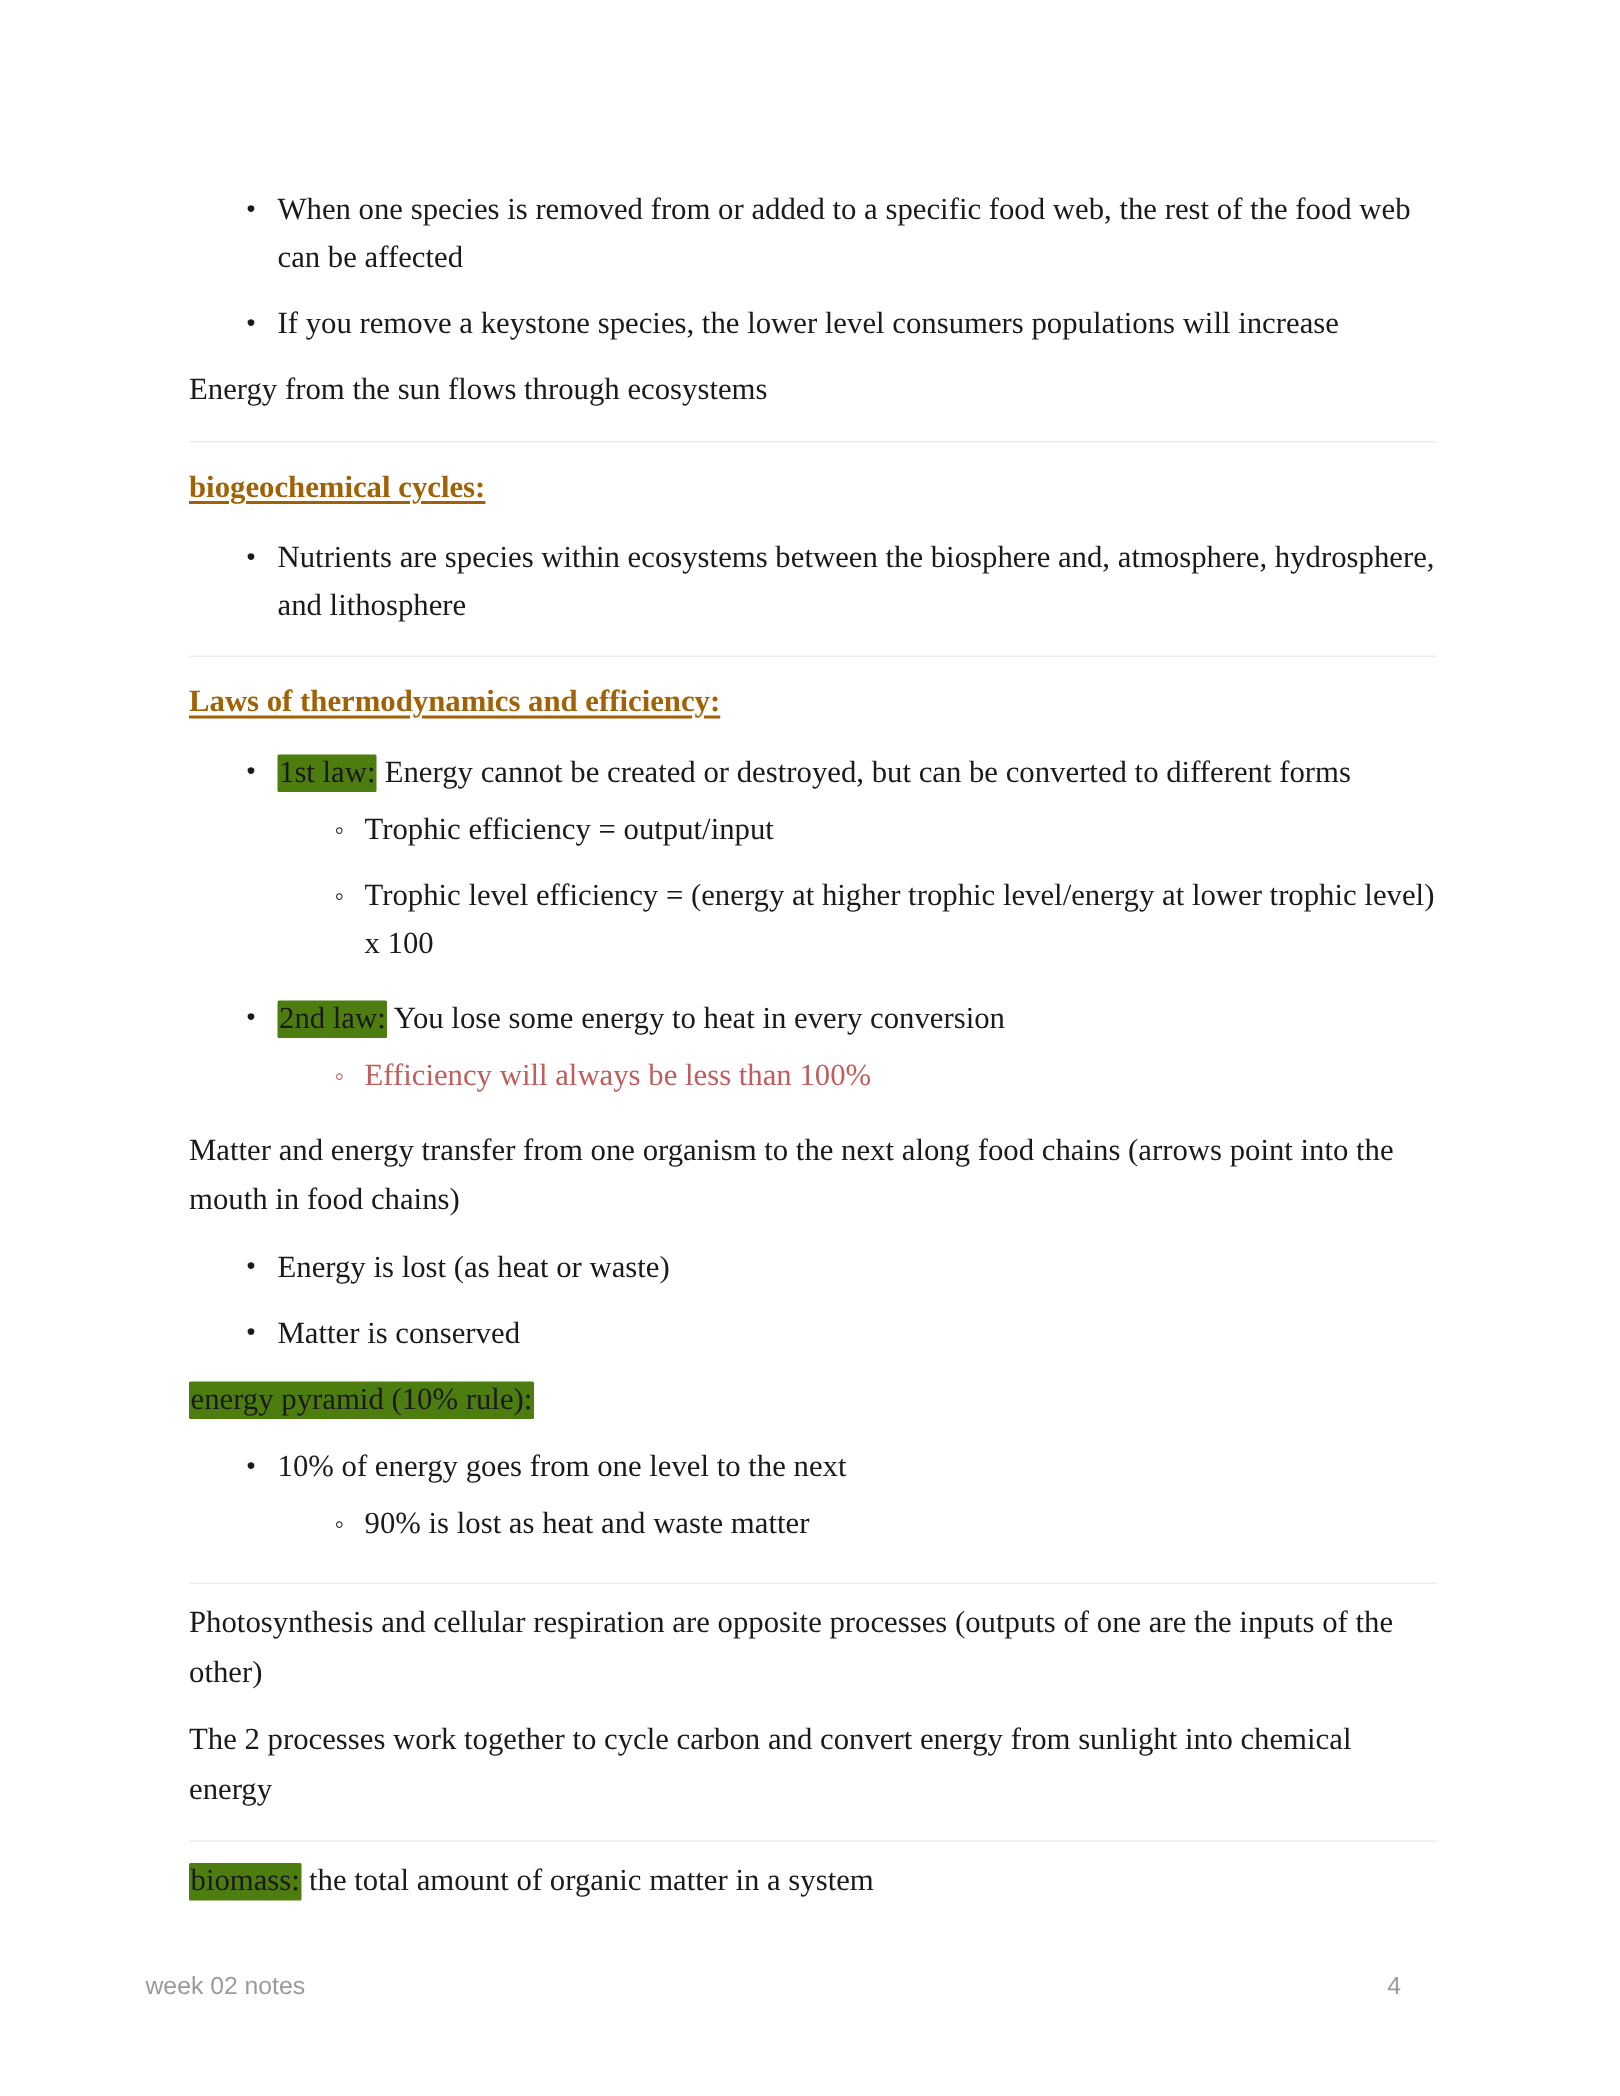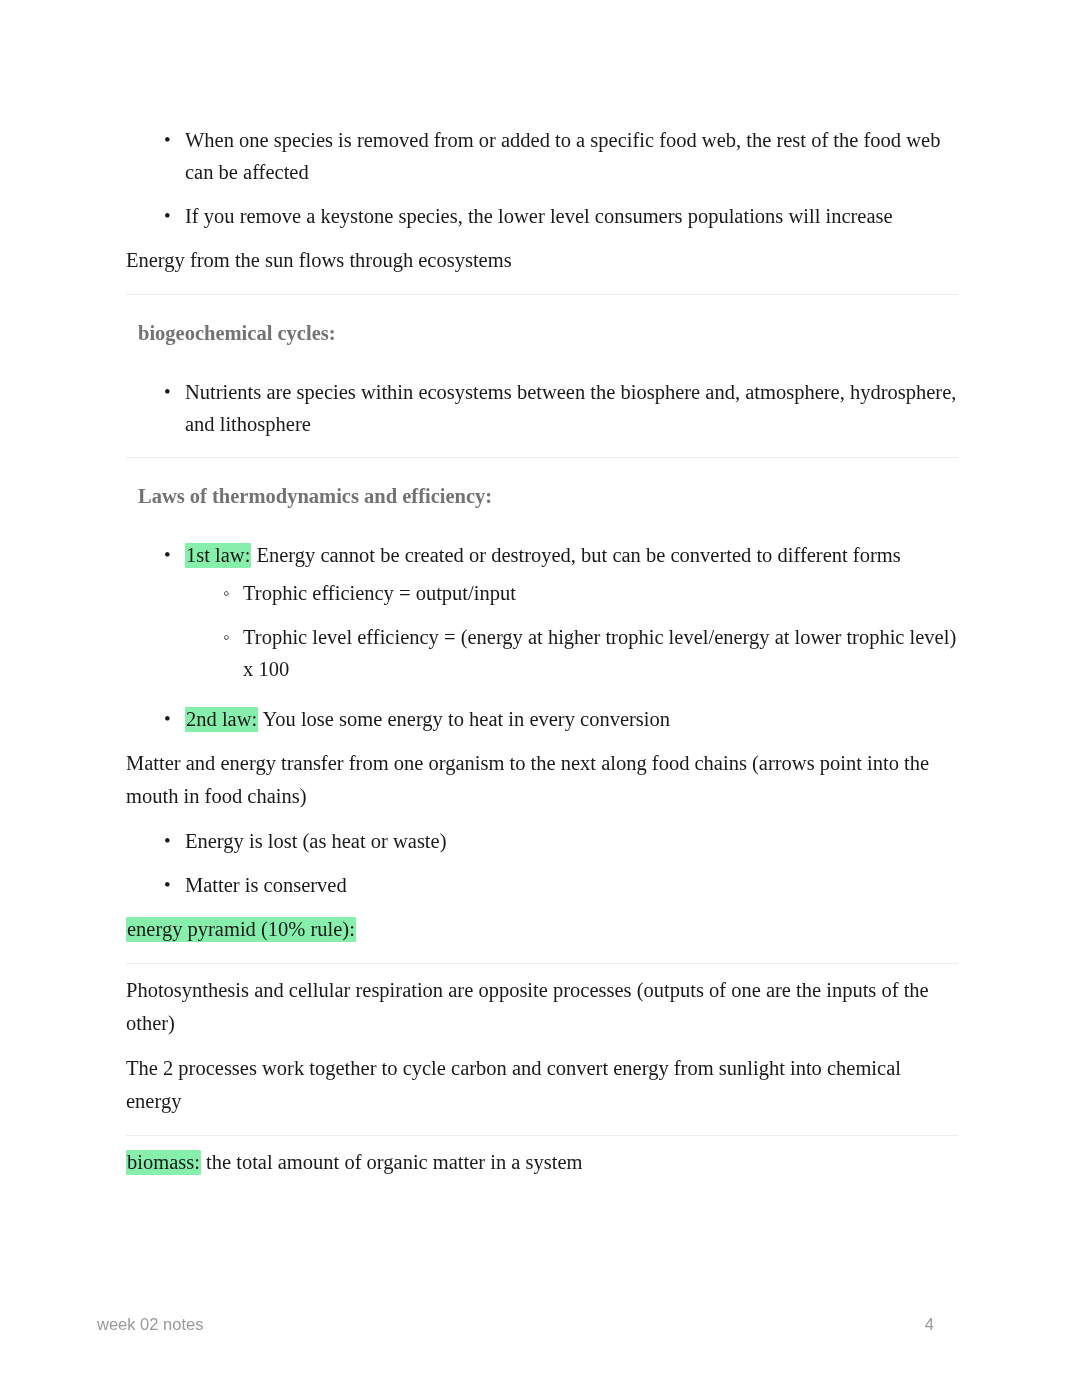--- a/index.html
+++ b/index.html
@@ -29,24 +29,25 @@
     font-size: 20.5px;
     line-height: 33px;
     margin: 0 0 0 0;
     padding: 6px 0 6px 0;
     color: #1a1a1a;
   }
   .heading {
     font-size: 20.5px;
     line-height: 33px;
     font-weight: bold;
+    text-decoration: underline;
     text-underline-offset: 3px;
     padding: 10px 0 8px 0;
-    margin: 12px;
-    color: #737373;
+    margin: 0;
+    color: #a16207;
   }
   .heading .htext { display: inline; }
 
   
   ul.lvl1 {
     list-style: none;
     margin: 0;
     padding: 0 0 0 39px;
   }
   ul.lvl2 {
@@ -79,21 +80,21 @@
     font-size: 18px;
     line-height: 32px;
     color: #1a1a1a;
   }
   ul.lvl2 > li.red::before { color: #c05d5d; }
 
   li.red, .red-text { color: #c05d5d; }
 
   
   .hl {
-    background: #86efac;
+    background: #4d7c0f;
     padding: 1px 1px 2px 1px;
     border-radius: 1px;
   }
 
   
   .divider {
     height: 1px;
     background: #ececec;
     border: 0;
     margin: 11px 0 4px 0;
@@ -157,36 +158,51 @@
           <li>
             <span>Trophic efficiency = output/input</span>
           </li>
           <li>
             <span>Trophic level efficiency = (energy at higher trophic level/energy at lower trophic level) x 100</span>
           </li>
         </ul>
       </li>
       <li>
         <span class="hl">2nd law:</span><span> You lose some energy to heat in every conversion</span>
+        <ul class="lvl2">
+          <li class="red">
+            <span class="red-text">Efficiency will always be less than 100%</span>
+          </li>
+        </ul>
       </li>
     </ul>
 
     <p class="para">Matter and energy transfer from one organism to the next along food chains (arrows point into the mouth in food chains)</p>
 
     <ul class="lvl1">
       <li>
         <span>Energy is lost (as heat or waste)</span>
       </li>
       <li>
         <span>Matter is conserved</span>
       </li>
     </ul>
 
     <p class="para"><span class="hl">energy pyramid (10% rule):</span></p>
 
+    <ul class="lvl1">
+      <li>
+        <span>10% of energy goes from one level to the next</span>
+        <ul class="lvl2">
+          <li>
+            <span>90% is lost as heat and waste matter</span>
+          </li>
+        </ul>
+      </li>
+    </ul>
 
     <hr class="divider">
 
     <p class="para">Photosynthesis and cellular respiration are opposite processes (outputs of one are the inputs of the other)</p>
 
     <p class="para">The 2 processes work together to cycle carbon and convert energy from sunlight into chemical energy</p>
 
     <hr class="divider">
 
     <p class="para"><span class="hl">biomass:</span><span> the total amount of organic matter in a system</span></p>

